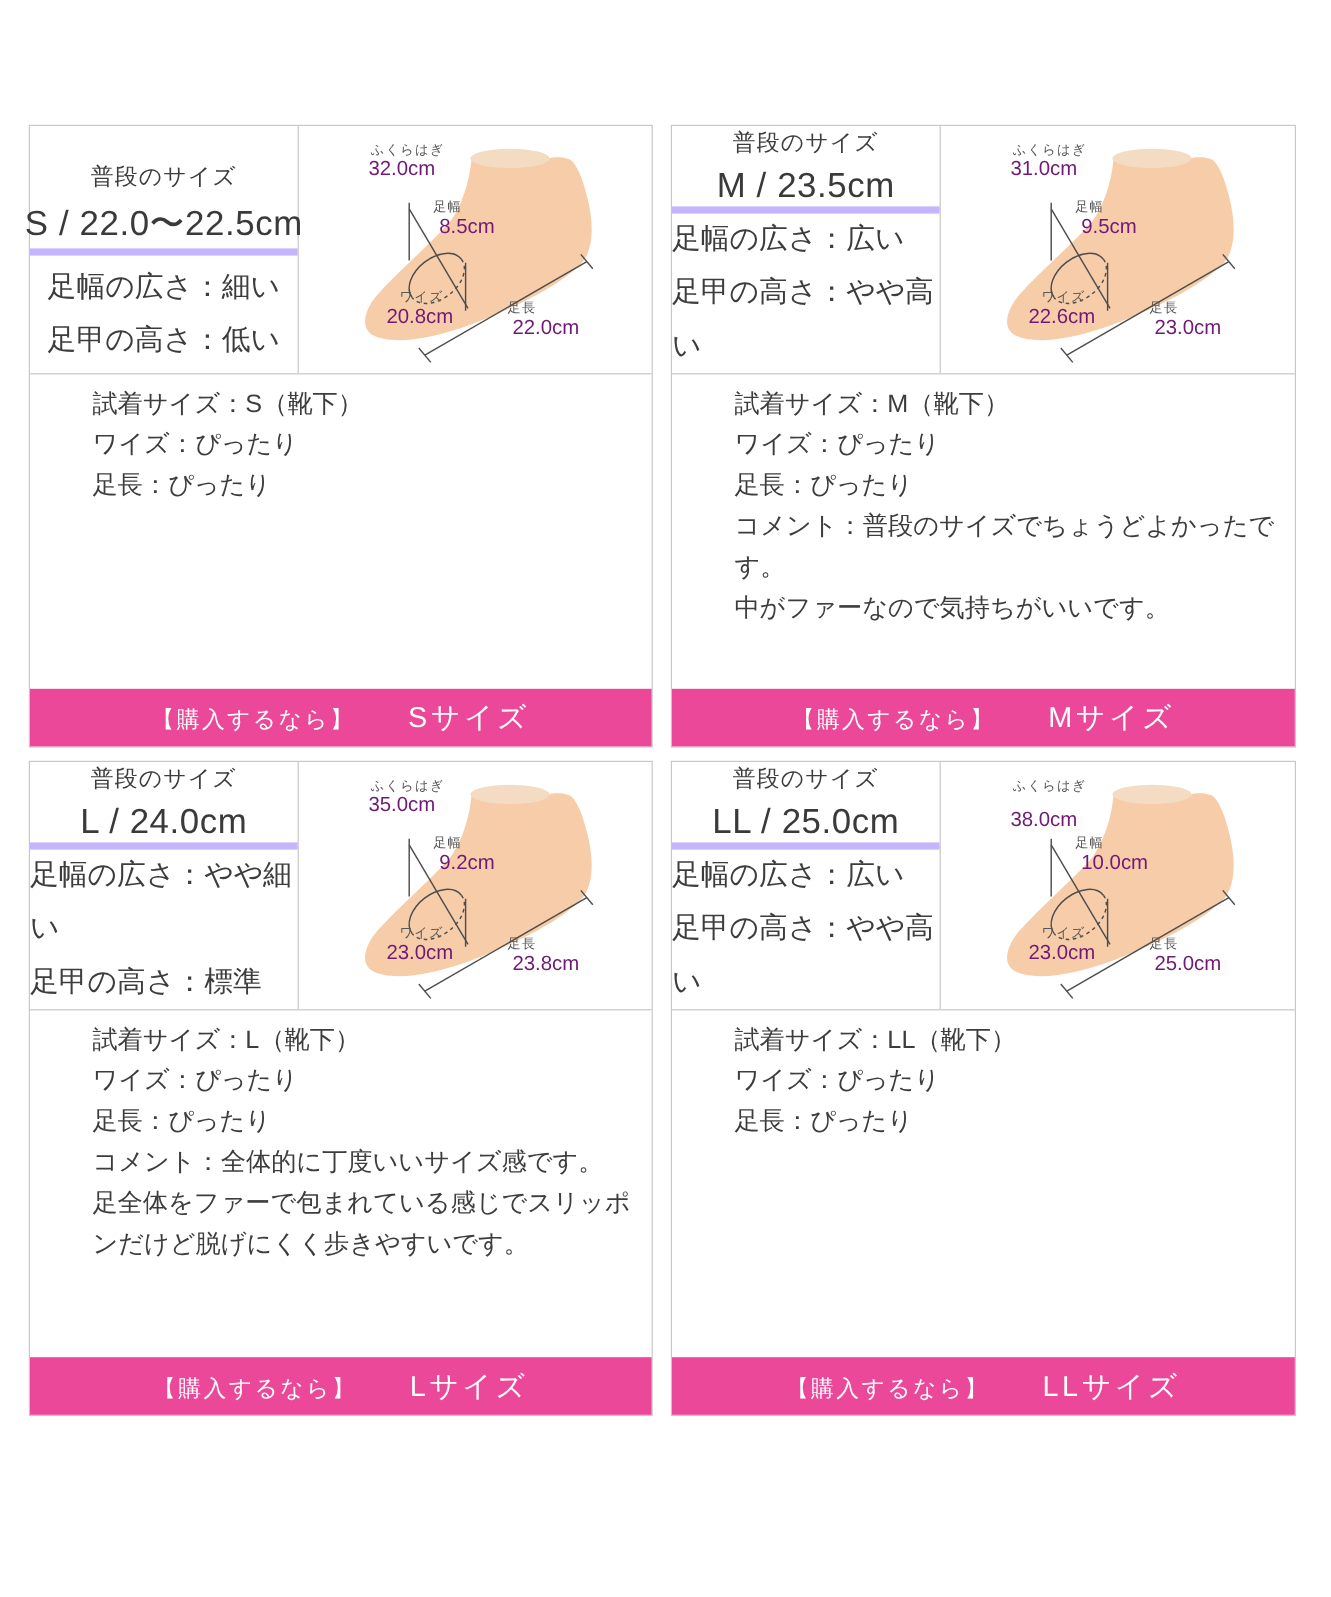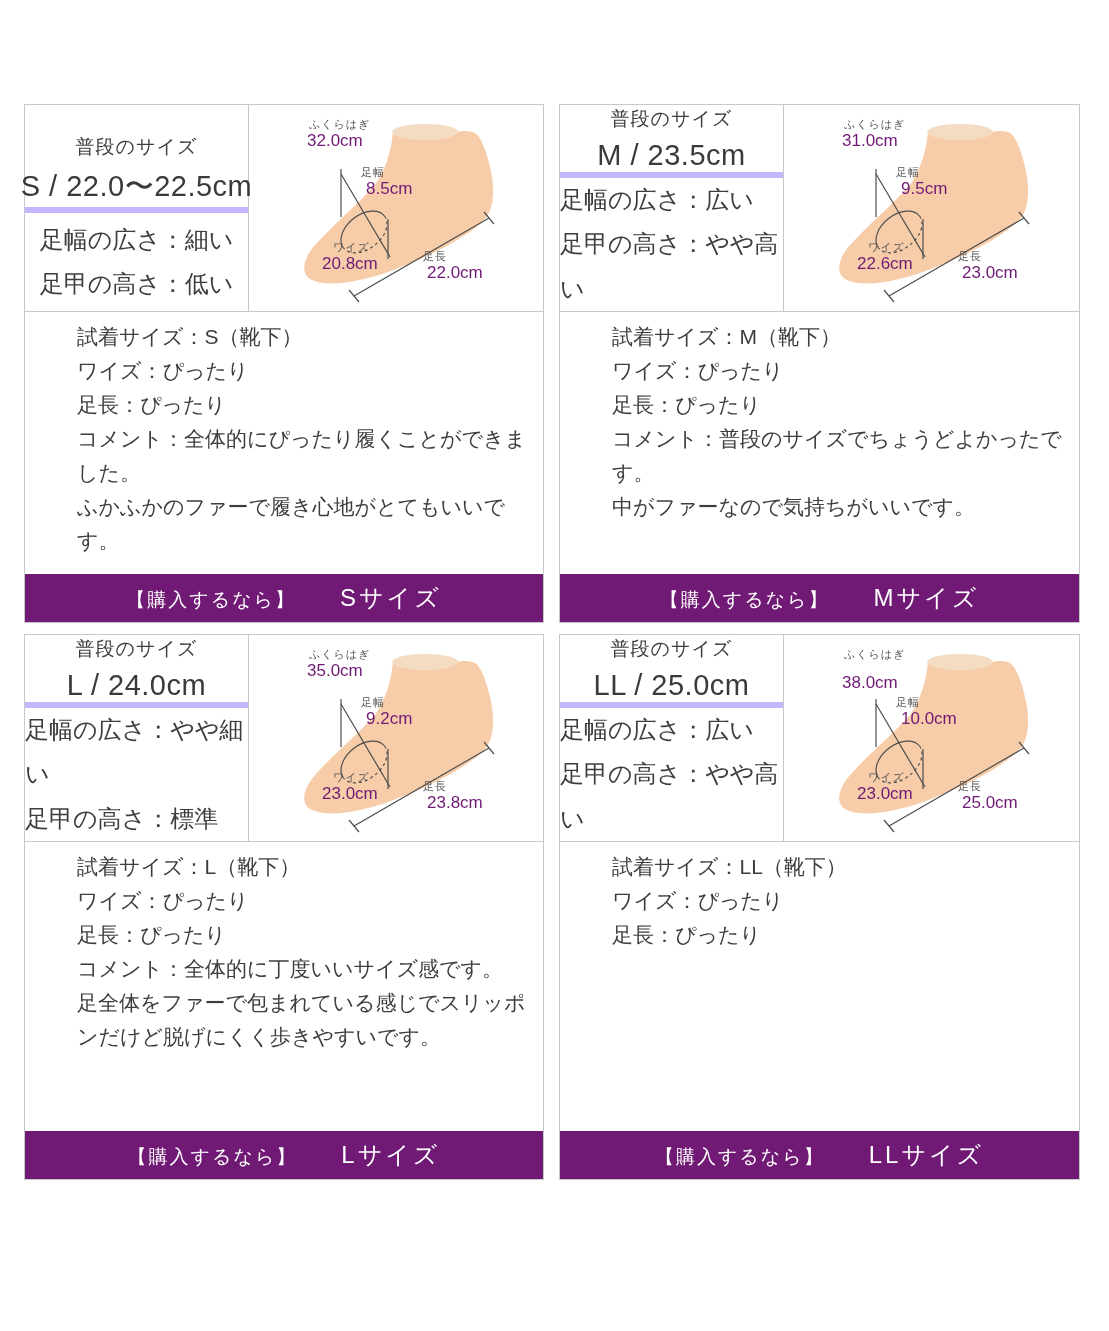--- a/index.html
+++ b/index.html
@@ -24,21 +24,21 @@
   .usual-value{font-size:29px;letter-spacing:0.5px;white-space:nowrap;color:#3a3a3a;}
   .fit{flex:1;display:flex;align-items:center;justify-content:center;}
   .fit-inner{text-align:left;font-size:24px;line-height:1.85;color:#3d3d3d;}
   .diagram{flex:1;position:relative;}
   .diagram svg{position:absolute;left:0;top:0;}
   .m-label{position:absolute;font-size:11px;letter-spacing:1px;color:#565656;white-space:nowrap;}
   .m-value{position:absolute;font-size:17px;color:#701a75;white-space:nowrap;}
   .review{flex:1;padding:8px 6px 0 8px;font-size:21px;line-height:1.62;color:#3d3d3d;margin-left:44px;}
   .comment{white-space:pre-line;}
   .bar{
-    height:48px;flex-shrink:0;background:#701a75;color:#ffffff;
+    height:48px;flex-shrink:0;background:#ec4899;color:#ffffff;
     display:flex;justify-content:center;align-items:baseline;gap:13px;
     padding-top:8px;box-sizing:border-box;
   }
   .bar-prefix{font-size:19px;letter-spacing:2px;}
   .bar-size{font-size:24px;letter-spacing:3px;margin-left:31px;}
 </style>
 </head>
 <body>
 
 <div class="wrap" id="grid">
@@ -78,22 +78,20 @@
         <div class="m-label" style="left:84px;top:135px;">ワイズ</div>
         <div class="m-value" style="left:73px;top:149px;">20.8cm</div>
         <div class="m-label" style="left:174px;top:144px;">足長</div>
         <div class="m-value" style="left:178px;top:158px;">22.0cm</div>
       </div>
     </div>
     <div class="review">
       <div>試着サイズ：S（靴下）</div>
       <div>ワイズ：ぴったり</div>
       <div>足長：ぴったり</div>
-      <div class="comment">コメント：全体的にぴったり履くことができました。
-ふかふかのファーで履き心地がとてもいいです。</div>
     </div>
     <div class="bar">
       <span class="bar-prefix">【購入するなら】</span>
       <span class="bar-size">Sサイズ</span>
     </div>
   </section>
 
   <section class="card">
     <div class="top">
       <div class="left">

